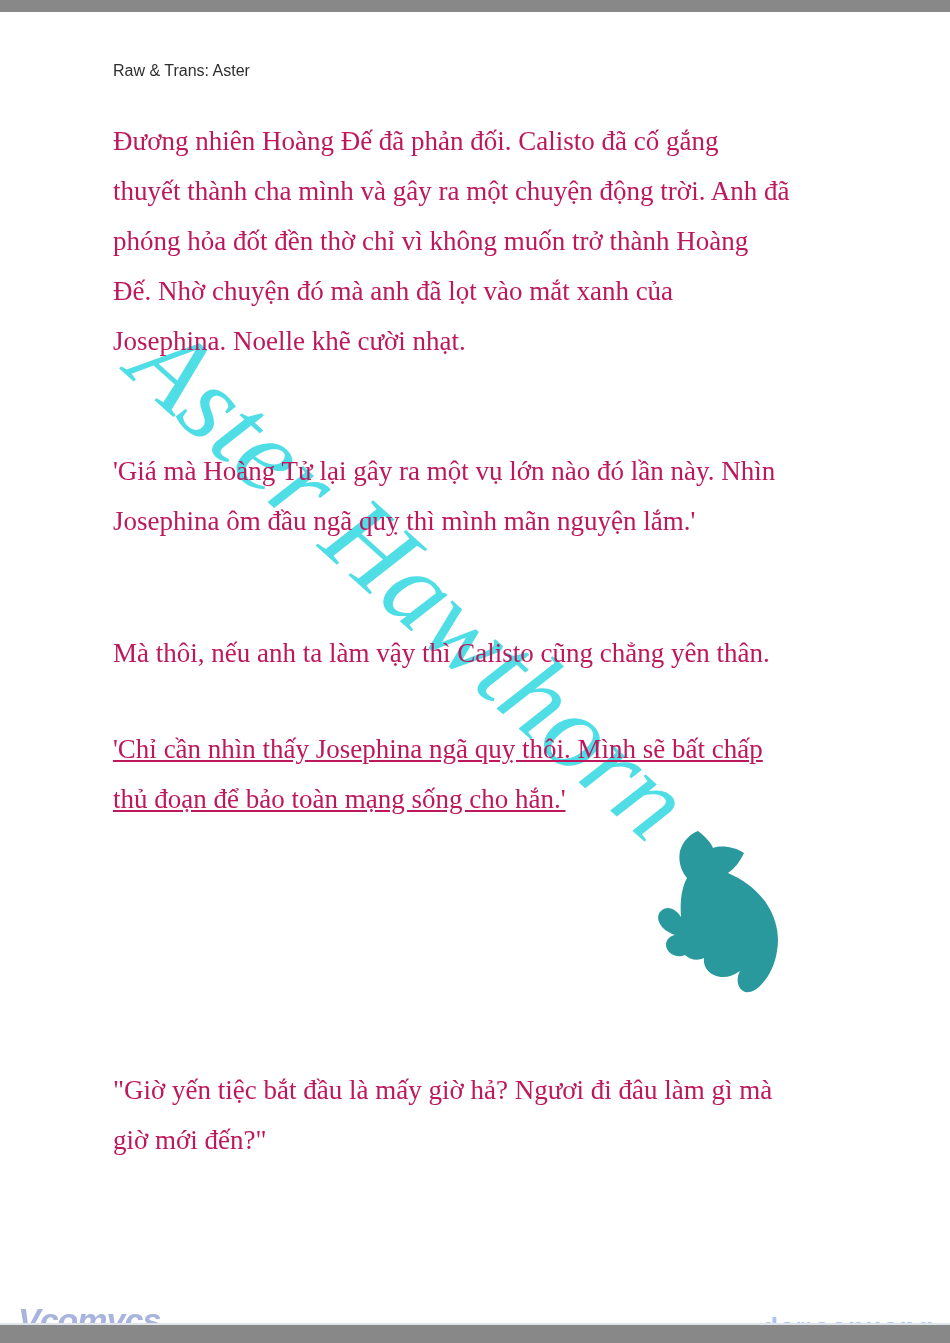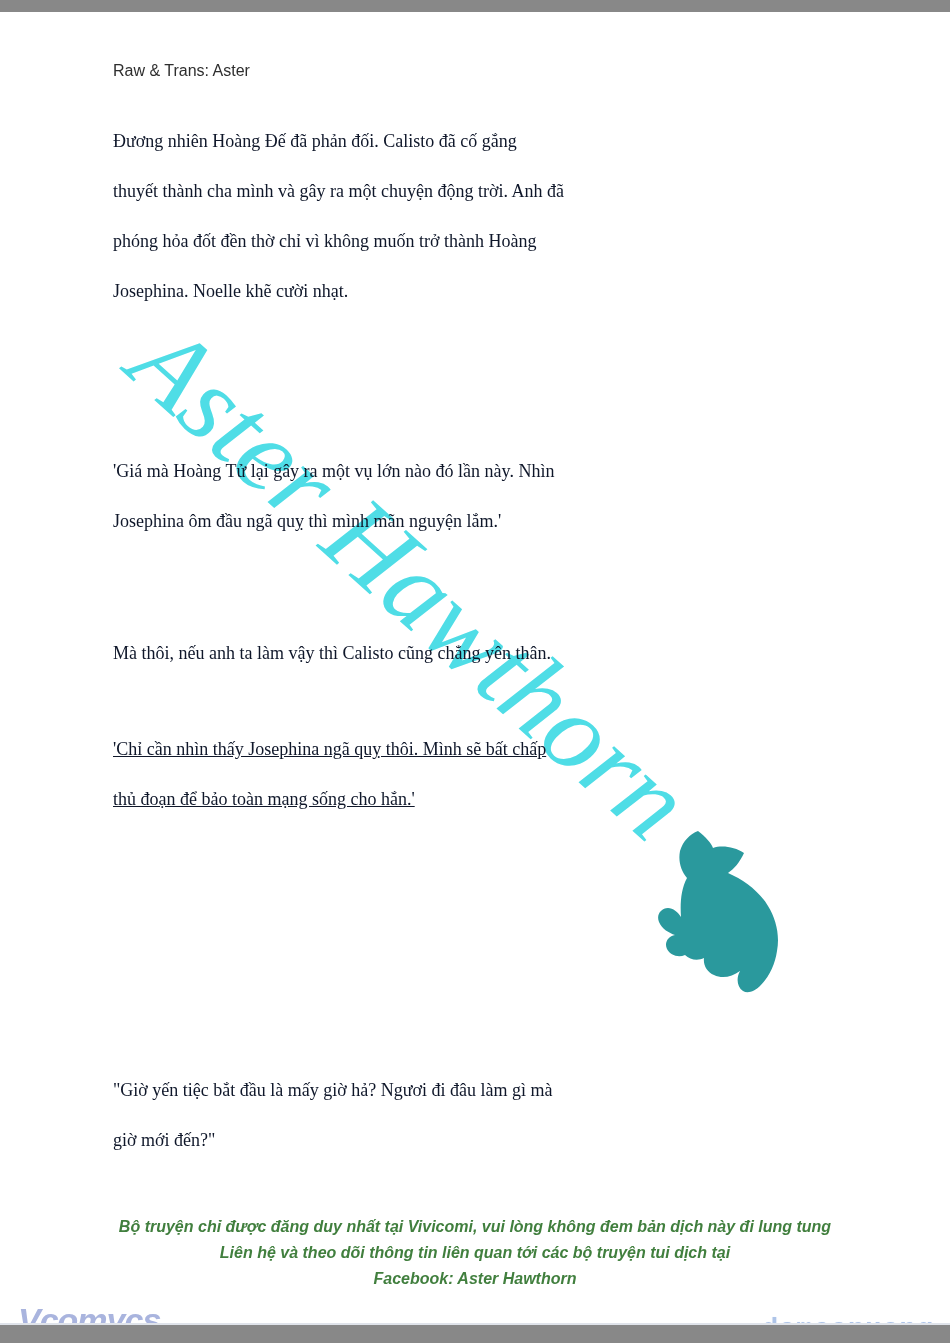--- a/index.html
+++ b/index.html
@@ -24,21 +24,21 @@
     font-style:italic;
     font-size:110px; line-height:1;
     color:#4fdde6;
     white-space:nowrap;
     z-index:1;
     pointer-events:none;
   }
   .cat-svg { position:absolute; left:656px; top:813px; z-index:1; }
   .para {
     position:absolute; left:113px; z-index:2;
-    font-size:18px; line-height:50px; color:#0f172a;
+    font-size:27px; line-height:50px; color:#be185d;
   }
   .para .line { white-space:nowrap; }
   .p1 { top:104px; }
   .p2 { top:434px; }
   .p3 { top:616px; }
   .p4 { top:712px;text-decoration:underline; }
   .p5 { top:926px; }
   .p6 { top:1053px; }
   .footer {
     position:absolute; left:0; right:0; top:1202px;
@@ -95,20 +95,21 @@
              C 17 83 22 87 25 92
              C 24 78 25 64 31 53
              C 25 46 22 36 24 26
              C 27 16 34 9 42 6 Z" fill="#2a999d"></path>
   </svg>
 
   <div class="para p1">
     <div class="line">Đương nhiên Hoàng Đế đã phản đối. Calisto đã cố gắng</div>
     <div class="line">thuyết thành cha mình và gây ra một chuyện động trời. Anh đã</div>
     <div class="line">phóng hỏa đốt đền thờ chỉ vì không muốn trở thành Hoàng</div>
+    <div class="line">Đế. Nhờ chuyện đó mà anh đã lọt vào mắt xanh của</div>
     <div class="line">Josephina. Noelle khẽ cười nhạt.</div>
   </div>
 
   <div class="para p2">
     <div class="line">'Giá mà Hoàng Tử lại gây ra một vụ lớn nào đó lần này. Nhìn</div>
     <div class="line">Josephina ôm đầu ngã quỵ thì mình mãn nguyện lắm.'</div>
   </div>
 
   <div class="para p3">
     <div class="line">Mà thôi, nếu anh ta làm vậy thì Calisto cũng chẳng yên thân.</div>
@@ -118,25 +119,20 @@
     <div class="line">'Chỉ cần nhìn thấy Josephina ngã quỵ thôi. Mình sẽ bất chấp</div>
     <div class="line">thủ đoạn để bảo toàn mạng sống cho hắn.'</div>
   </div>
 
 
   <div class="para p6">
     <div class="line">"Giờ yến tiệc bắt đầu là mấy giờ hả? Ngươi đi đâu làm gì mà</div>
     <div class="line">giờ mới đến?"</div>
   </div>
 
-  <div class="footer">
-    <div>Bộ truyện chỉ được đăng duy nhất tại Vivicomi, vui lòng không đem bản dịch này đi lung tung</div>
-    <div>Liên hệ và theo dõi thông tin liên quan tới các bộ truyện tui dịch tại</div>
-    <div>Facebook: Aster Hawthorn</div>
-  </div>
 
   <svg class="vcomycs" width="160" height="56" viewBox="0 0 160 56" aria-hidden="true">
     <text x="4" y="36" font-size="34" fill="#a9b4de">Vcomycs</text>
     <path d="M30 42 C 55 53, 85 53, 102 43 C 108 39, 102 33, 97 38 C 92 44, 102 50, 118 46" fill="none" stroke-width="2" stroke="#a9b4de"></path>
   </svg>
 
   <div class="damconuong">damconuong</div>
 
   <div class="bottom-edge"></div>
 

